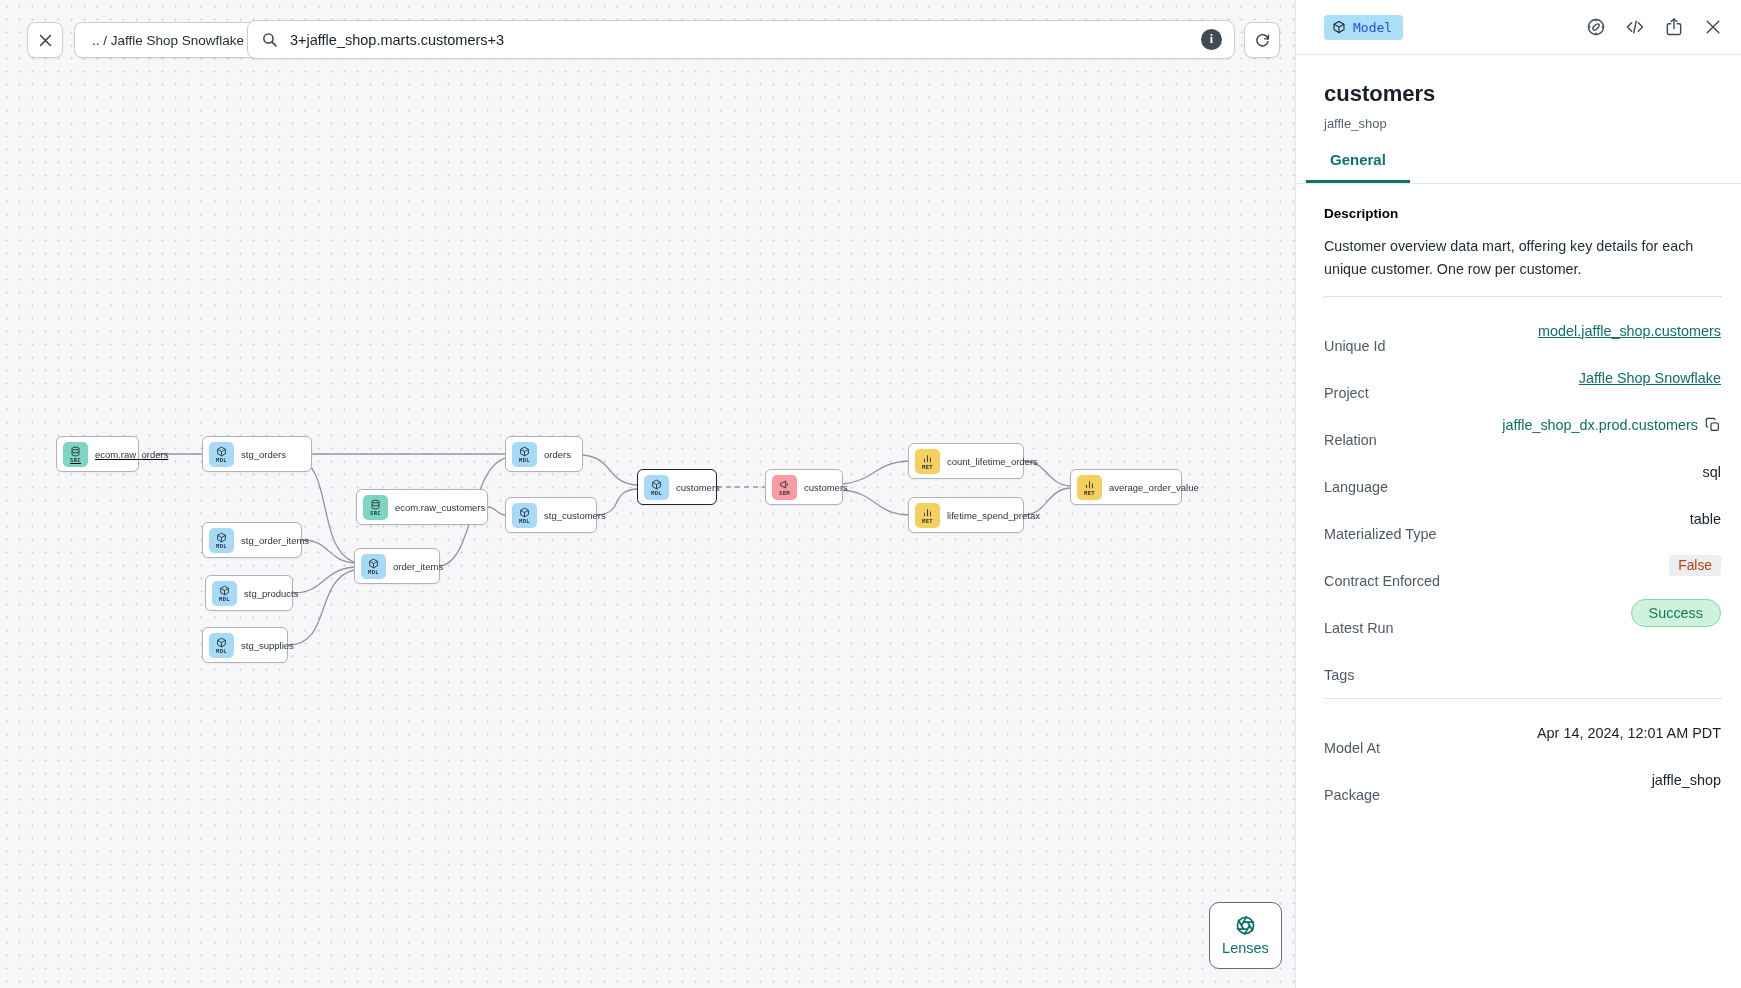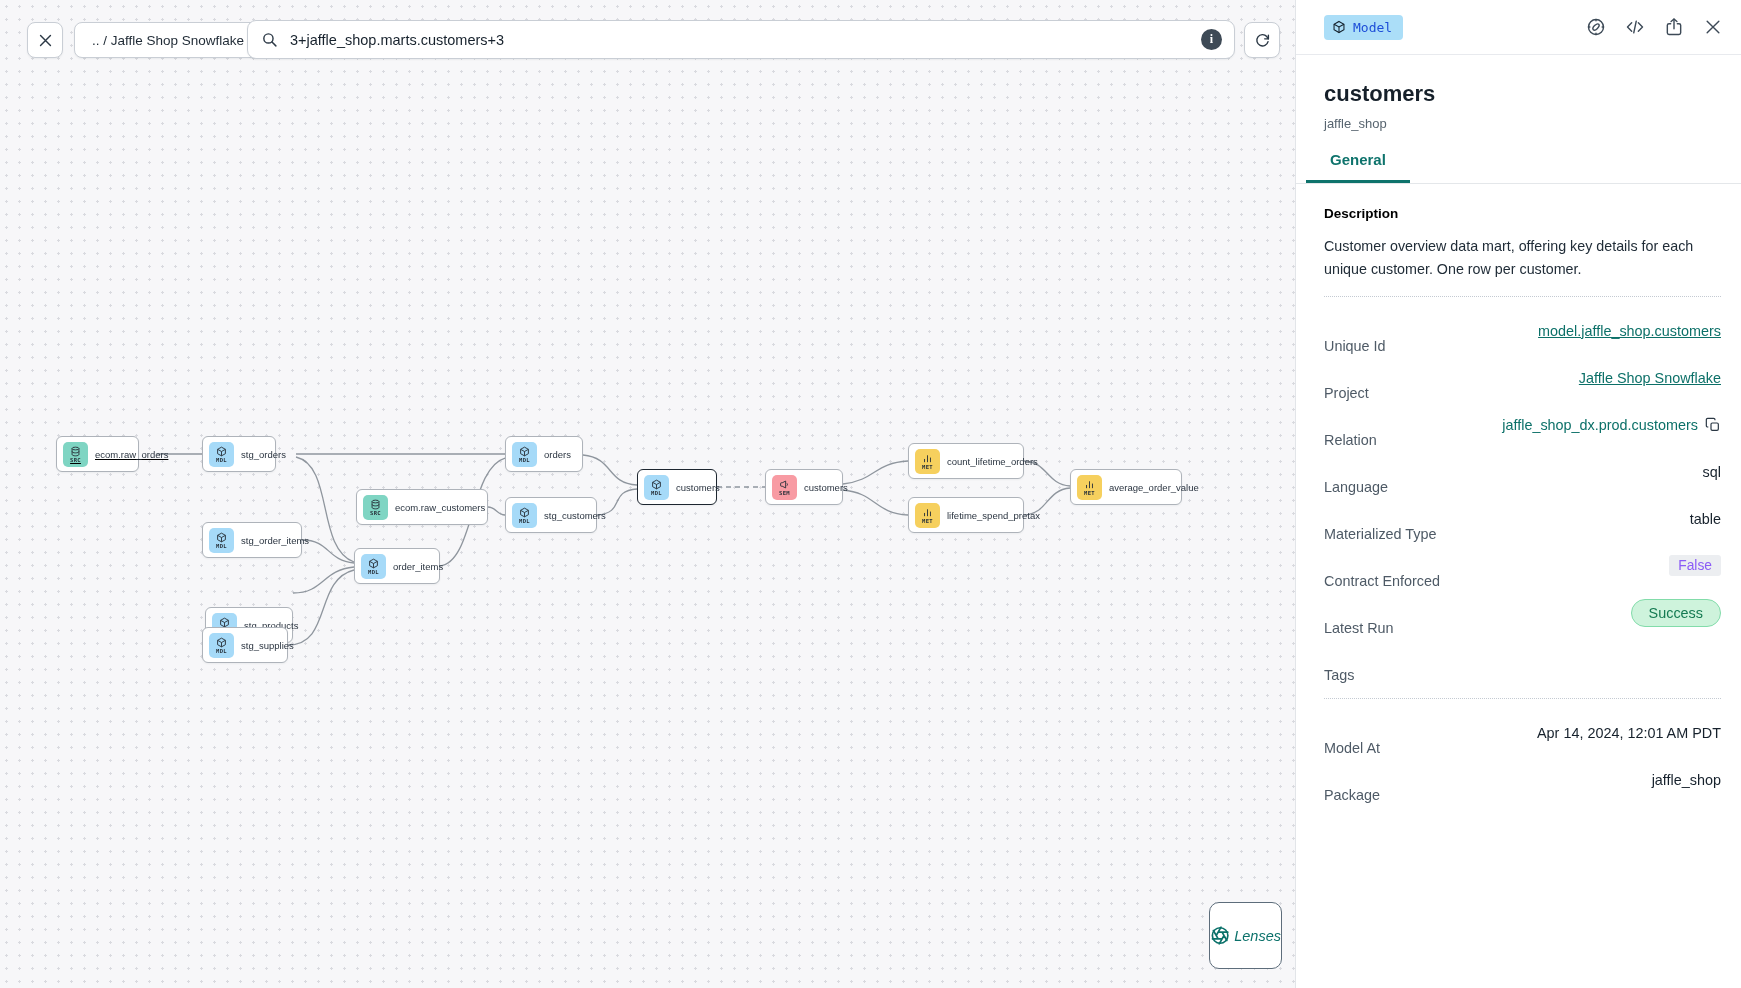--- a/index.html
+++ b/index.html
@@ -40,22 +40,22 @@
   #searchbar svg.mag{width:17px;height:17px;stroke:#2b3845;fill:none;stroke-width:2;
     stroke-linecap:round;flex:0 0 auto;}
   #search-input{flex:1;border:none;outline:none;font-size:14.5px;color:#16212c;
     margin-left:10px;font-family:"Liberation Sans",sans-serif;background:transparent;}
   .info-ic{width:21px;height:21px;border-radius:50%;background:#3e4a56;color:#fff;
     display:flex;align-items:center;justify-content:center;font-size:12px;font-weight:700;
     font-family:"Liberation Serif",serif;cursor:pointer;flex:0 0 auto;}
 
   
   #lenses-btn{position:absolute;left:1209px;top:902px;width:73px;height:67px;background:#fff;
-    border:1.6px solid #5d6d7b;border-radius:10px;display:flex;flex-direction:row;
-    align-items:center;justify-content:center;gap:4px;cursor:pointer;color:#0b716a;font-style:italic;}
+    border:1.6px solid #5d6d7b;border-radius:10px;display:flex;flex-direction:column;
+    align-items:center;justify-content:center;gap:4px;cursor:pointer;color:#0b716a;}
   #lenses-btn svg{width:21px;height:21px;stroke:#0b716a;fill:none;stroke-width:2;
     stroke-linecap:round;}
   #lenses-btn .llabel{font-size:14.5px;color:#0b716a;}
 
   
   .panel{position:absolute;left:1295px;top:0;width:446px;height:988px;background:#fff;
     border-left:1px solid #e2e5e9;}
   .phead{height:55px;display:flex;align-items:center;justify-content:space-between;
     padding:0 18px 0 28px;border-bottom:1px solid #e8eaee;}
   .model-badge{display:flex;align-items:center;gap:7px;background:#abdef8;color:#1d4ed8;
@@ -80,21 +80,21 @@
   .sec-label{font-size:13.5px;font-weight:700;color:#000000;margin-bottom:14px;}
   .desc{font-size:14.3px;line-height:1.62;color:#212d38;max-width:402px;}
   .dotted-div{border-top:1px dotted #c4cad2;margin:15px 0 10px 0;}
   .drow{display:flex;align-items:center;justify-content:space-between;min-height:36px;}
   .rlabel{font-size:14.4px;color:#4e5a66;margin-top:31px;}
   .rval{display:flex;align-items:center;gap:7px;}
   .vtext{font-size:14.4px;color:#16212c;}
   .vlink{font-size:14.4px;color:#0c7068;text-decoration:underline;cursor:pointer;}
   .vteal{font-size:14.4px;color:#0c7068;}
   .copy-ic{width:16px;height:16px;stroke:#2b3845;fill:none;stroke-width:1.8;cursor:pointer;}
-  .vgray{font-size:13.8px;color:#8b5cf6;background:#eceef1;border-radius:3px;padding:3px 9px;}
+  .vgray{font-size:13.8px;color:#c2410c;background:#eceef1;border-radius:3px;padding:3px 9px;}
   .vgreen{font-size:14.4px;color:#157a52;background:#cef3dc;border:1px solid #82dcaa;
     border-radius:15px;padding:5px 17px;}
   #icon-defs{position:absolute;width:0;height:0;overflow:hidden;}
 </style>
 </head>
 <body>
 
 <svg id="icon-defs" xmlns="http://www.w3.org/2000/svg">
   <symbol id="i-db" viewBox="0 0 24 24">
       <ellipse cx="12" cy="5.5" rx="7.5" ry="3"></ellipse>
@@ -172,21 +172,21 @@
   <div id="nodes">
       <div class="node" style="left: 56px; top: 436px; width: 83px; height: 36px; text-decoration: underline;">
         <span class="nbadge" style="background:#7fd5c3">
           <svg>
             <use href="#i-db"></use>
           </svg>
           <span class="nb-t">SRC</span>
         </span>
         <span class="nlabel">ecom.raw_orders</span>
       </div>
-      <div class="node" style="left: 202px; top: 436px; width: 74px; height: 36px;">
+      <div class="node" style="left: 202px; top: 436px; width: 110px; height: 36px;">
         <span class="nbadge" style="background:#a6daf8">
           <svg>
             <use href="#i-cube"></use>
           </svg>
           <span class="nb-t">MDL</span>
         </span>
         <span class="nlabel">stg_orders</span>
       </div>
       <div class="node" style="left: 356px; top: 489px; width: 132px; height: 36px;">
         <span class="nbadge" style="background:#7fd5c3">
@@ -199,21 +199,21 @@
       </div>
       <div class="node" style="left: 202px; top: 522px; width: 100px; height: 36px;">
         <span class="nbadge" style="background:#a6daf8">
           <svg>
             <use href="#i-cube"></use>
           </svg>
           <span class="nb-t">MDL</span>
         </span>
         <span class="nlabel">stg_order_items</span>
       </div>
-      <div class="node" style="left: 205px; top: 575px; width: 88px; height: 36px; margin-top: 32px;">
+      <div class="node" style="left: 205px; top: 575px; width: 88px; height: 36px;">
         <span class="nbadge" style="background:#a6daf8">
           <svg>
             <use href="#i-cube"></use>
           </svg>
           <span class="nb-t">MDL</span>
         </span>
         <span class="nlabel">stg_products</span>
       </div>
       <div class="node" style="left: 202px; top: 627px; width: 86px; height: 36px;">
         <span class="nbadge" style="background:#a6daf8">

